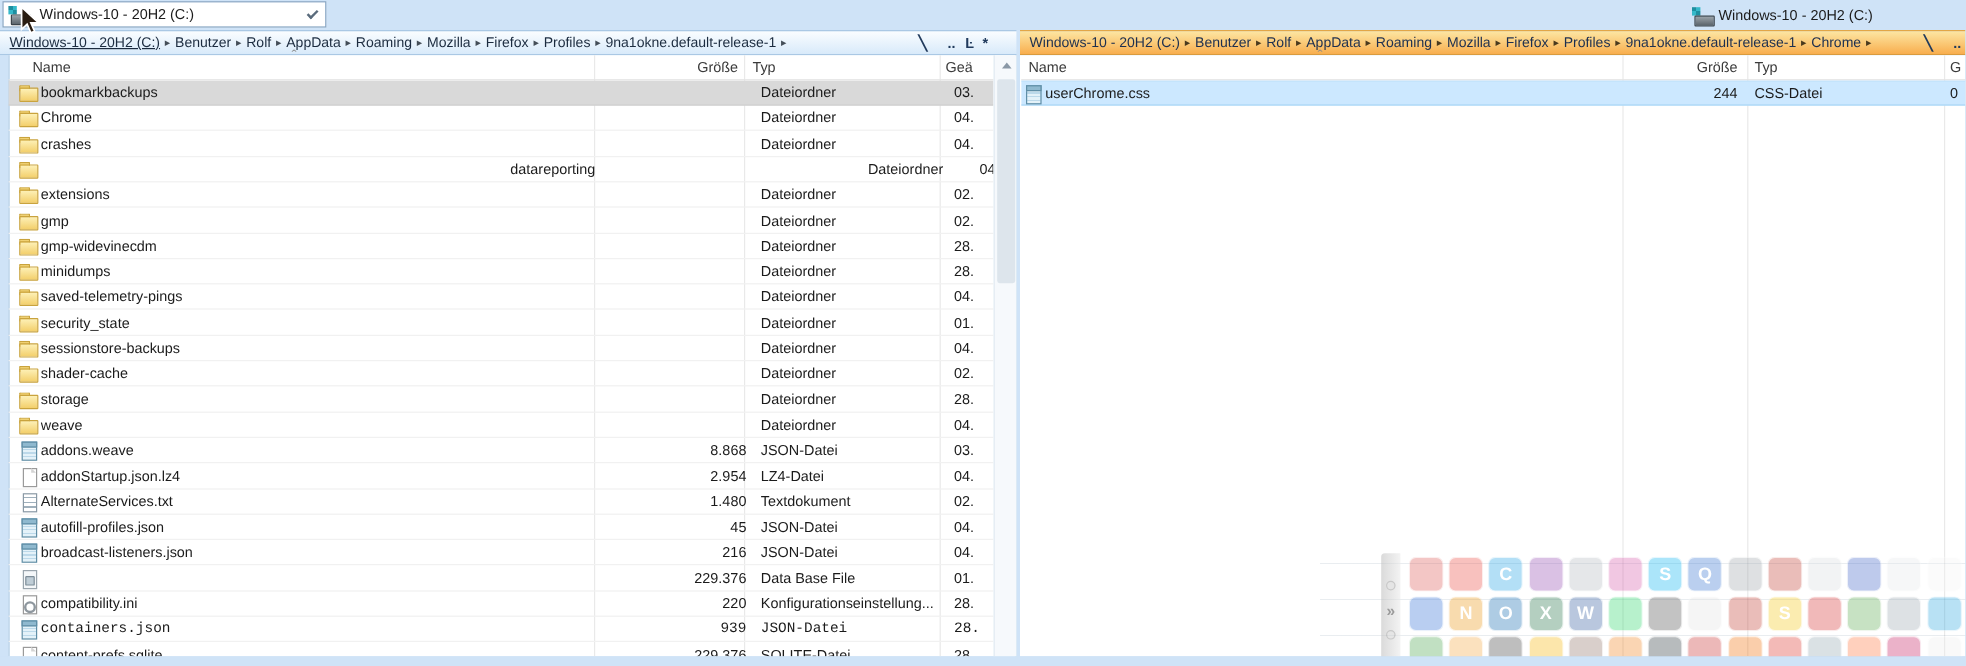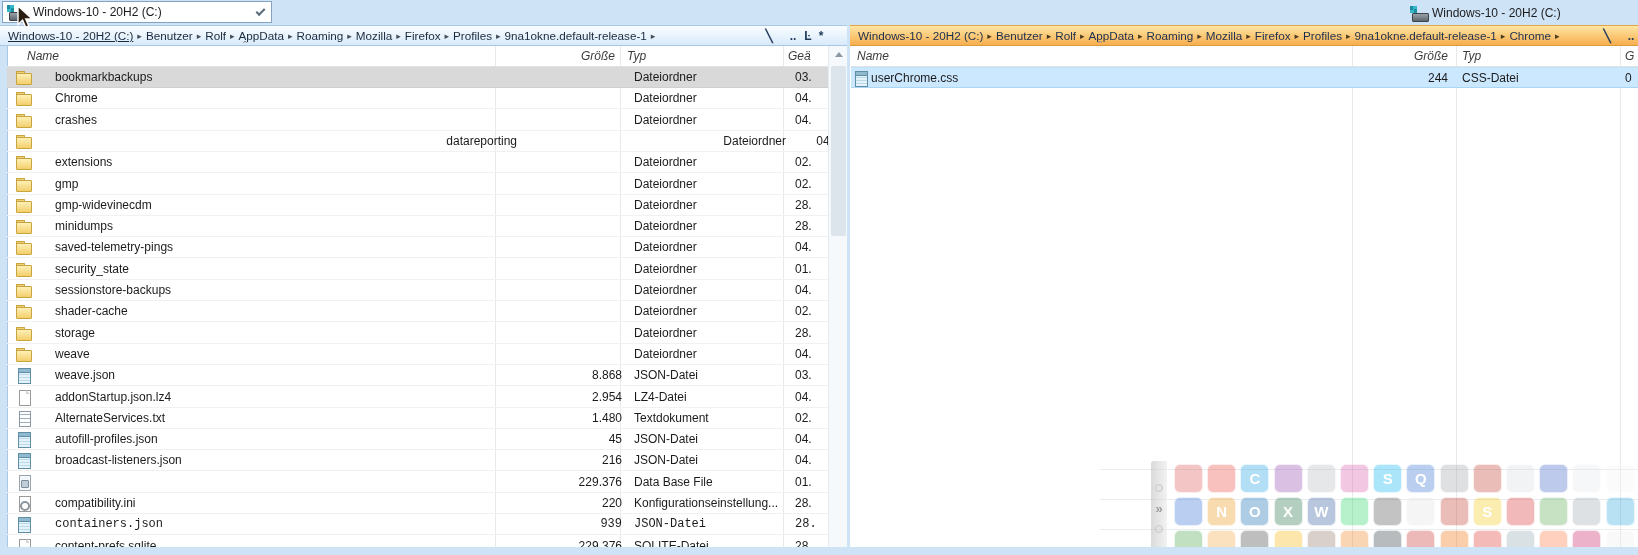--- a/index.html
+++ b/index.html
@@ -40,35 +40,35 @@
   .crumbbar.rp .crumb-sep { color:#4a3a1e; }
   .crumb-btns { position:absolute; top:0; height:21px; }
   .crumb-btn { position:absolute; top:0; height:21px; line-height:20px; text-align:center; width:18px;
     color:#203a5c; font-weight:bold; cursor:pointer; font-size:12px; }
   
   .pane-bg { position:absolute; top:46px; bottom:0; background:#fff; }
   .pane-bg.lp { left:7px; width:840px; border-left:1px solid #aac8e4; border-right:1px solid #aac8e4; }
   .pane-bg.rp { left:850px; width:788px; }
   .leftedge { position:absolute; left:0; top:46px; bottom:0; width:7px; background:#cfe3f7; }
   .colline { position:absolute; top:46px; bottom:0; width:1px; background:#e9e9e9; }
-  .hdr { position:absolute; top:46px; height:21px; line-height:21px; color:#3b3b3b; cursor:pointer; white-space:nowrap; overflow:hidden;font-style:italic; }
+  .hdr { position:absolute; top:46px; height:21px; line-height:21px; color:#3b3b3b; cursor:pointer; white-space:nowrap; overflow:hidden; }
   .hdr.num { text-align:right; }
   .hdrline { position:absolute; top:66px; height:1px; background:#e3e3e3; }
   .sortcaret { position:absolute; top:42px; font-size:13px; color:#8a8a8a; line-height:10px; }
   
   .list { position:absolute; top:67px; bottom:0; overflow:hidden; }
   .list.lp { left:7px; width:821px; }
   .list.rp { left:851px; width:787px; }
   .row { position:absolute; left:0; width:100%; height:21px; line-height:21px; border-bottom:1px solid #f1f1f1; cursor:default; }
   .row.sel-grey { background:#d9d9d9; border-bottom:1px solid #cfcfcf; }
   .row.sel-blue { background:#cce8ff; border-top:1px solid #bfe2fb; border-bottom:1px solid #a9d6f5; }
   .cell { position:absolute; top:0; height:21px; white-space:nowrap; overflow:hidden; }
   .cell.num { text-align:right; }
   
-  .lp .c-name { left:27px; width:462px;margin-left:21px; }
+  .lp .c-name { left:27px; width:462px; }
   .lp .c-size { left:500px; width:115px; }
   .lp .c-type { left:627px; width:152px; }
   .lp .c-mod  { left:788px; width:38px; }
   
   .rp .c-name { left:20px; width:475px; }
   .rp .c-size { left:507px; width:90px;  }
   .rp .c-type { left:611px; width:160px; }
   .rp .c-mod  { left:774px; width:12px; }
   
   .fi { position:absolute; top:2px; width:16px; height:16px; }
@@ -308,21 +308,21 @@
       </div>
       <div class="row" style="top: 276.9px;">
         <span class="fi fi-folder"></span>
         <span class="cell c-name">weave</span>
         <span class="cell c-size num"></span>
         <span class="cell c-type">Dateiordner</span>
         <span class="cell c-mod">04.</span>
       </div>
       <div class="row" style="top: 298.2px;">
         <span class="fi fi-note"></span>
-        <span class="cell c-name">weave.json</span>
+        <span class="cell c-name">addons.weave</span>
         <span class="cell c-size num">8.868</span>
         <span class="cell c-type">JSON-Datei</span>
         <span class="cell c-mod">03.</span>
       </div>
       <div class="row" style="top: 319.5px;">
         <span class="fi fi-file"></span>
         <span class="cell c-name">addonStartup.json.lz4</span>
         <span class="cell c-size num">2.954</span>
         <span class="cell c-type">LZ4-Datei</span>
         <span class="cell c-mod">04.</span>

